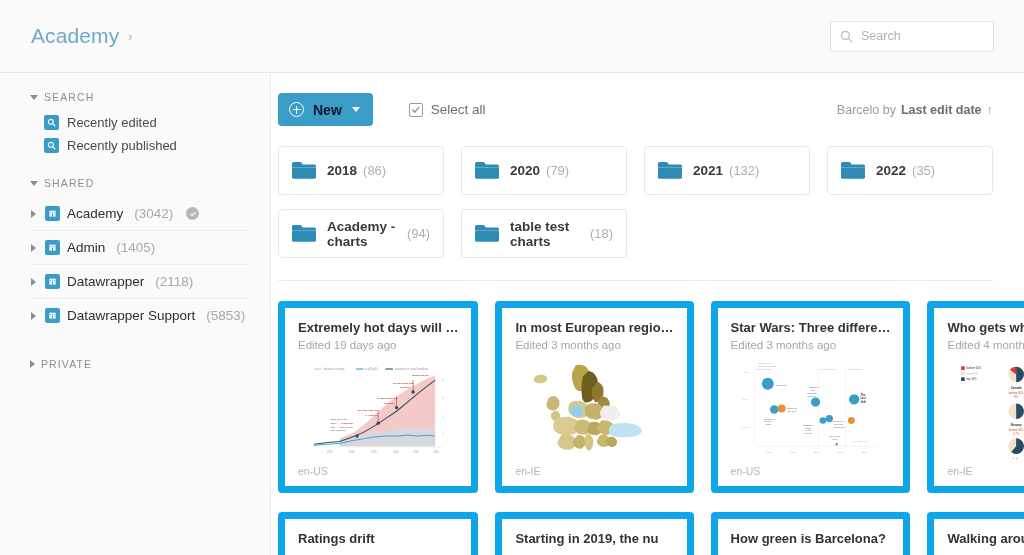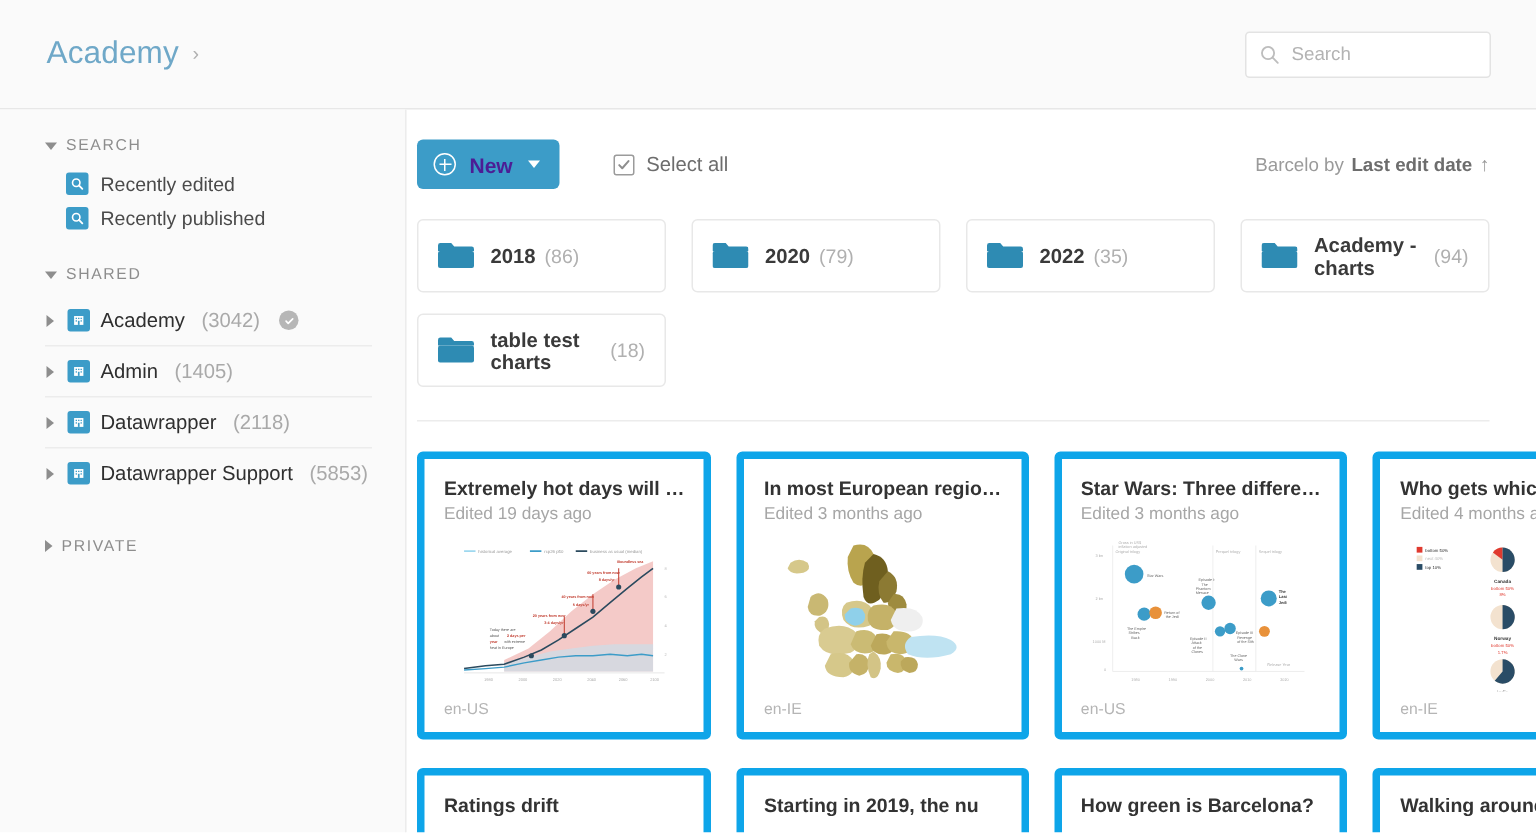--- a/index.html
+++ b/index.html
@@ -121,21 +121,21 @@
 
   
   .main { flex: 1; padding: 0 31px 0 7px; overflow: hidden; }
   .toolbar {
     display: flex; align-items: center;
     height: 73px;
     padding-left: 0;
   }
   .btn-new {
     background: #3C9CC8;
-    color: #4c1d95;
+    color: #0f172a;
     border: none;
     border-radius: 4px;
     height: 33px;
     padding: 0 13px 0 11px;
     display: flex; align-items: center; gap: 9px;
     font-size: 14px; font-weight: 700;
     font-family: "Liberation Sans", sans-serif;
     cursor: pointer;
   }
   .plus-circle {
@@ -210,21 +210,21 @@
 
   .divider { border-top: 1px solid #ececec; margin: 0 0 20px 0; }
 
   
   .chart-grid {
     display: grid;
     grid-template-columns: repeat(4, 1fr);
     gap: 19px 17px;
   }
   .chart-card {
-    border: 5px solid #0ea5e9;
+    border: 7px solid #0ea5e9;
     border-radius: 4px;
     background: #fff;
     padding: 12px 13px 9px 13px;
     cursor: pointer;
     display: flex; flex-direction: column;
     height: 192px;
   }
   .chart-title {
     font-size: 13px; font-weight: 700; color: #333;
     white-space: nowrap; overflow: hidden; text-overflow: ellipsis;
@@ -412,20 +412,30 @@
         <svg width="24" height="19" viewBox="0 0 24 19">
           <path d="M0 2.6A1.6 1.6 0 0 1 1.6 1h7.2l2 2.4H22.4A1.6 1.6 0 0 1 24 5v1.4H0z" fill="#2E8BB3"></path>
           <rect x="0" y="6.4" width="24" height="11.3" rx="1.4" fill="#2E8BB3"></rect>
         </svg>
         <div class="folder-label">
           <span class="folder-name">2020</span>
           <span class="folder-count">(79)</span>
         </div>
       </div>
 
+      <div class="folder-card">
+        <svg width="24" height="19" viewBox="0 0 24 19">
+          <path d="M0 2.6A1.6 1.6 0 0 1 1.6 1h7.2l2 2.4H22.4A1.6 1.6 0 0 1 24 5v1.4H0z" fill="#2E8BB3"></path>
+          <rect x="0" y="6.4" width="24" height="11.3" rx="1.4" fill="#2E8BB3"></rect>
+        </svg>
+        <div class="folder-label">
+          <span class="folder-name">2021</span>
+          <span class="folder-count">(132)</span>
+        </div>
+      </div>
 
       <div class="folder-card">
         <svg width="24" height="19" viewBox="0 0 24 19">
           <path d="M0 2.6A1.6 1.6 0 0 1 1.6 1h7.2l2 2.4H22.4A1.6 1.6 0 0 1 24 5v1.4H0z" fill="#2E8BB3"></path>
           <rect x="0" y="6.4" width="24" height="11.3" rx="1.4" fill="#2E8BB3"></rect>
         </svg>
         <div class="folder-label">
           <span class="folder-name">2022</span>
           <span class="folder-count">(35)</span>
         </div>

